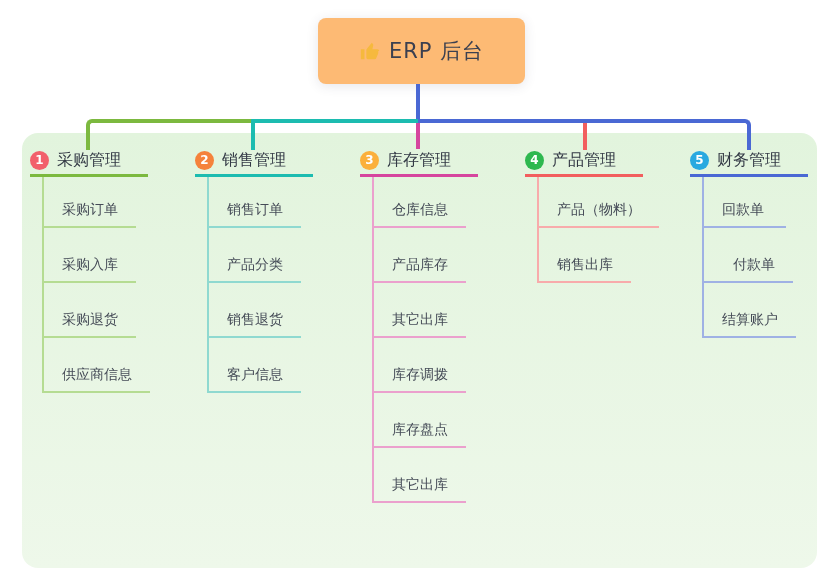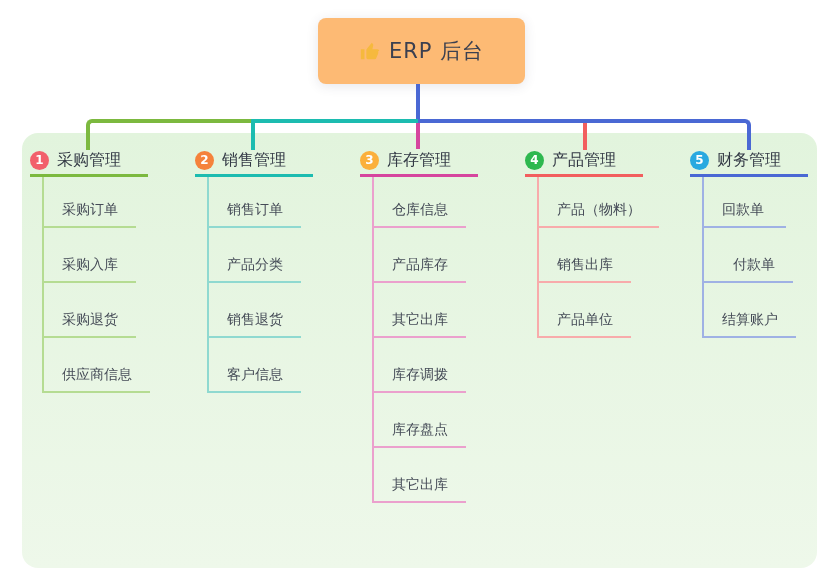--- a/index.html
+++ b/index.html
@@ -100,21 +100,20 @@
       </div>
     </div>
     <div class="branch" style="left: 525px; top: 146px;">
       <div class="branch-header" style="border-bottom-color: rgb(242, 94, 94);">
         <span class="badge" style="background: rgb(46, 184, 79);">4</span>
         <span class="branch-title">产品管理</span>
       </div>
       <div class="items" style="border-left-color: rgb(248, 171, 171);">
         <div class="item" style="border-bottom-color: rgb(248, 171, 171);">产品（物料）</div>
         <div class="item" style="border-bottom-color: rgb(248, 171, 171);">销售出库</div>
-        <div class="item" style="border-bottom-color: rgb(248, 171, 171);">产品单位</div>
       </div>
     </div>
     <div class="branch" style="left: 690px; top: 146px;">
       <div class="branch-header" style="border-bottom-color: rgb(74, 104, 212);">
         <span class="badge" style="background: rgb(41, 169, 224);">5</span>
         <span class="branch-title">财务管理</span>
       </div>
       <div class="items" style="border-left-color: rgb(159, 177, 228);">
         <div class="item" style="border-bottom-color: rgb(159, 177, 228);">回款单</div>
         <div class="item" style="border-bottom-color: rgb(159, 177, 228); padding-left: 29px;">付款单</div>

